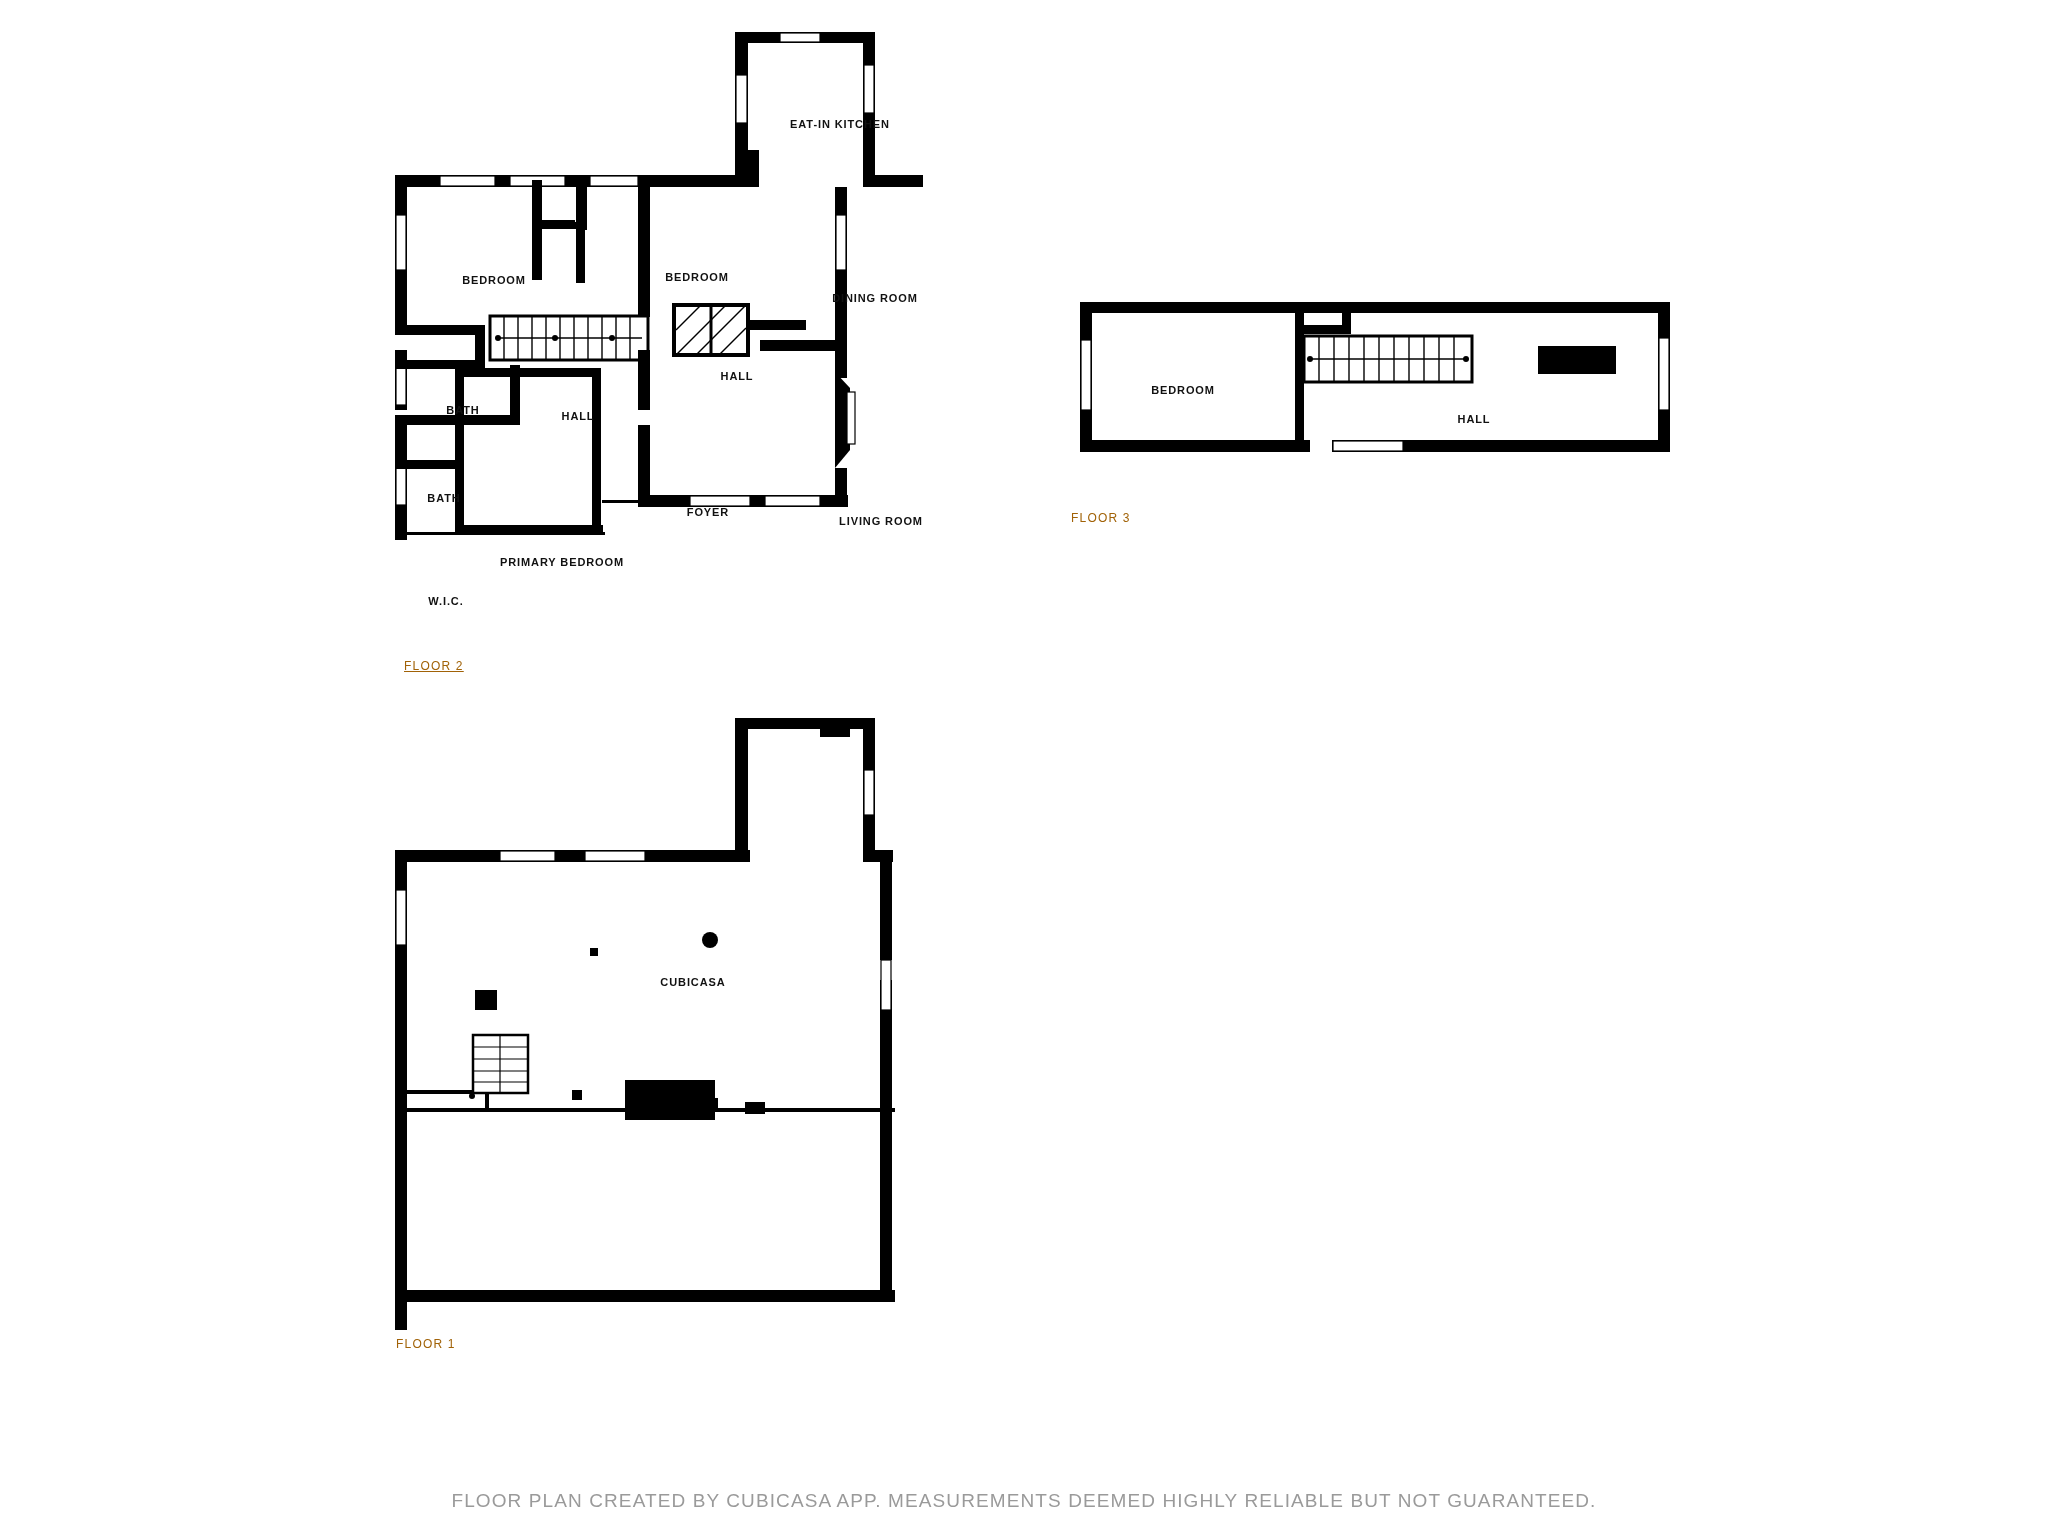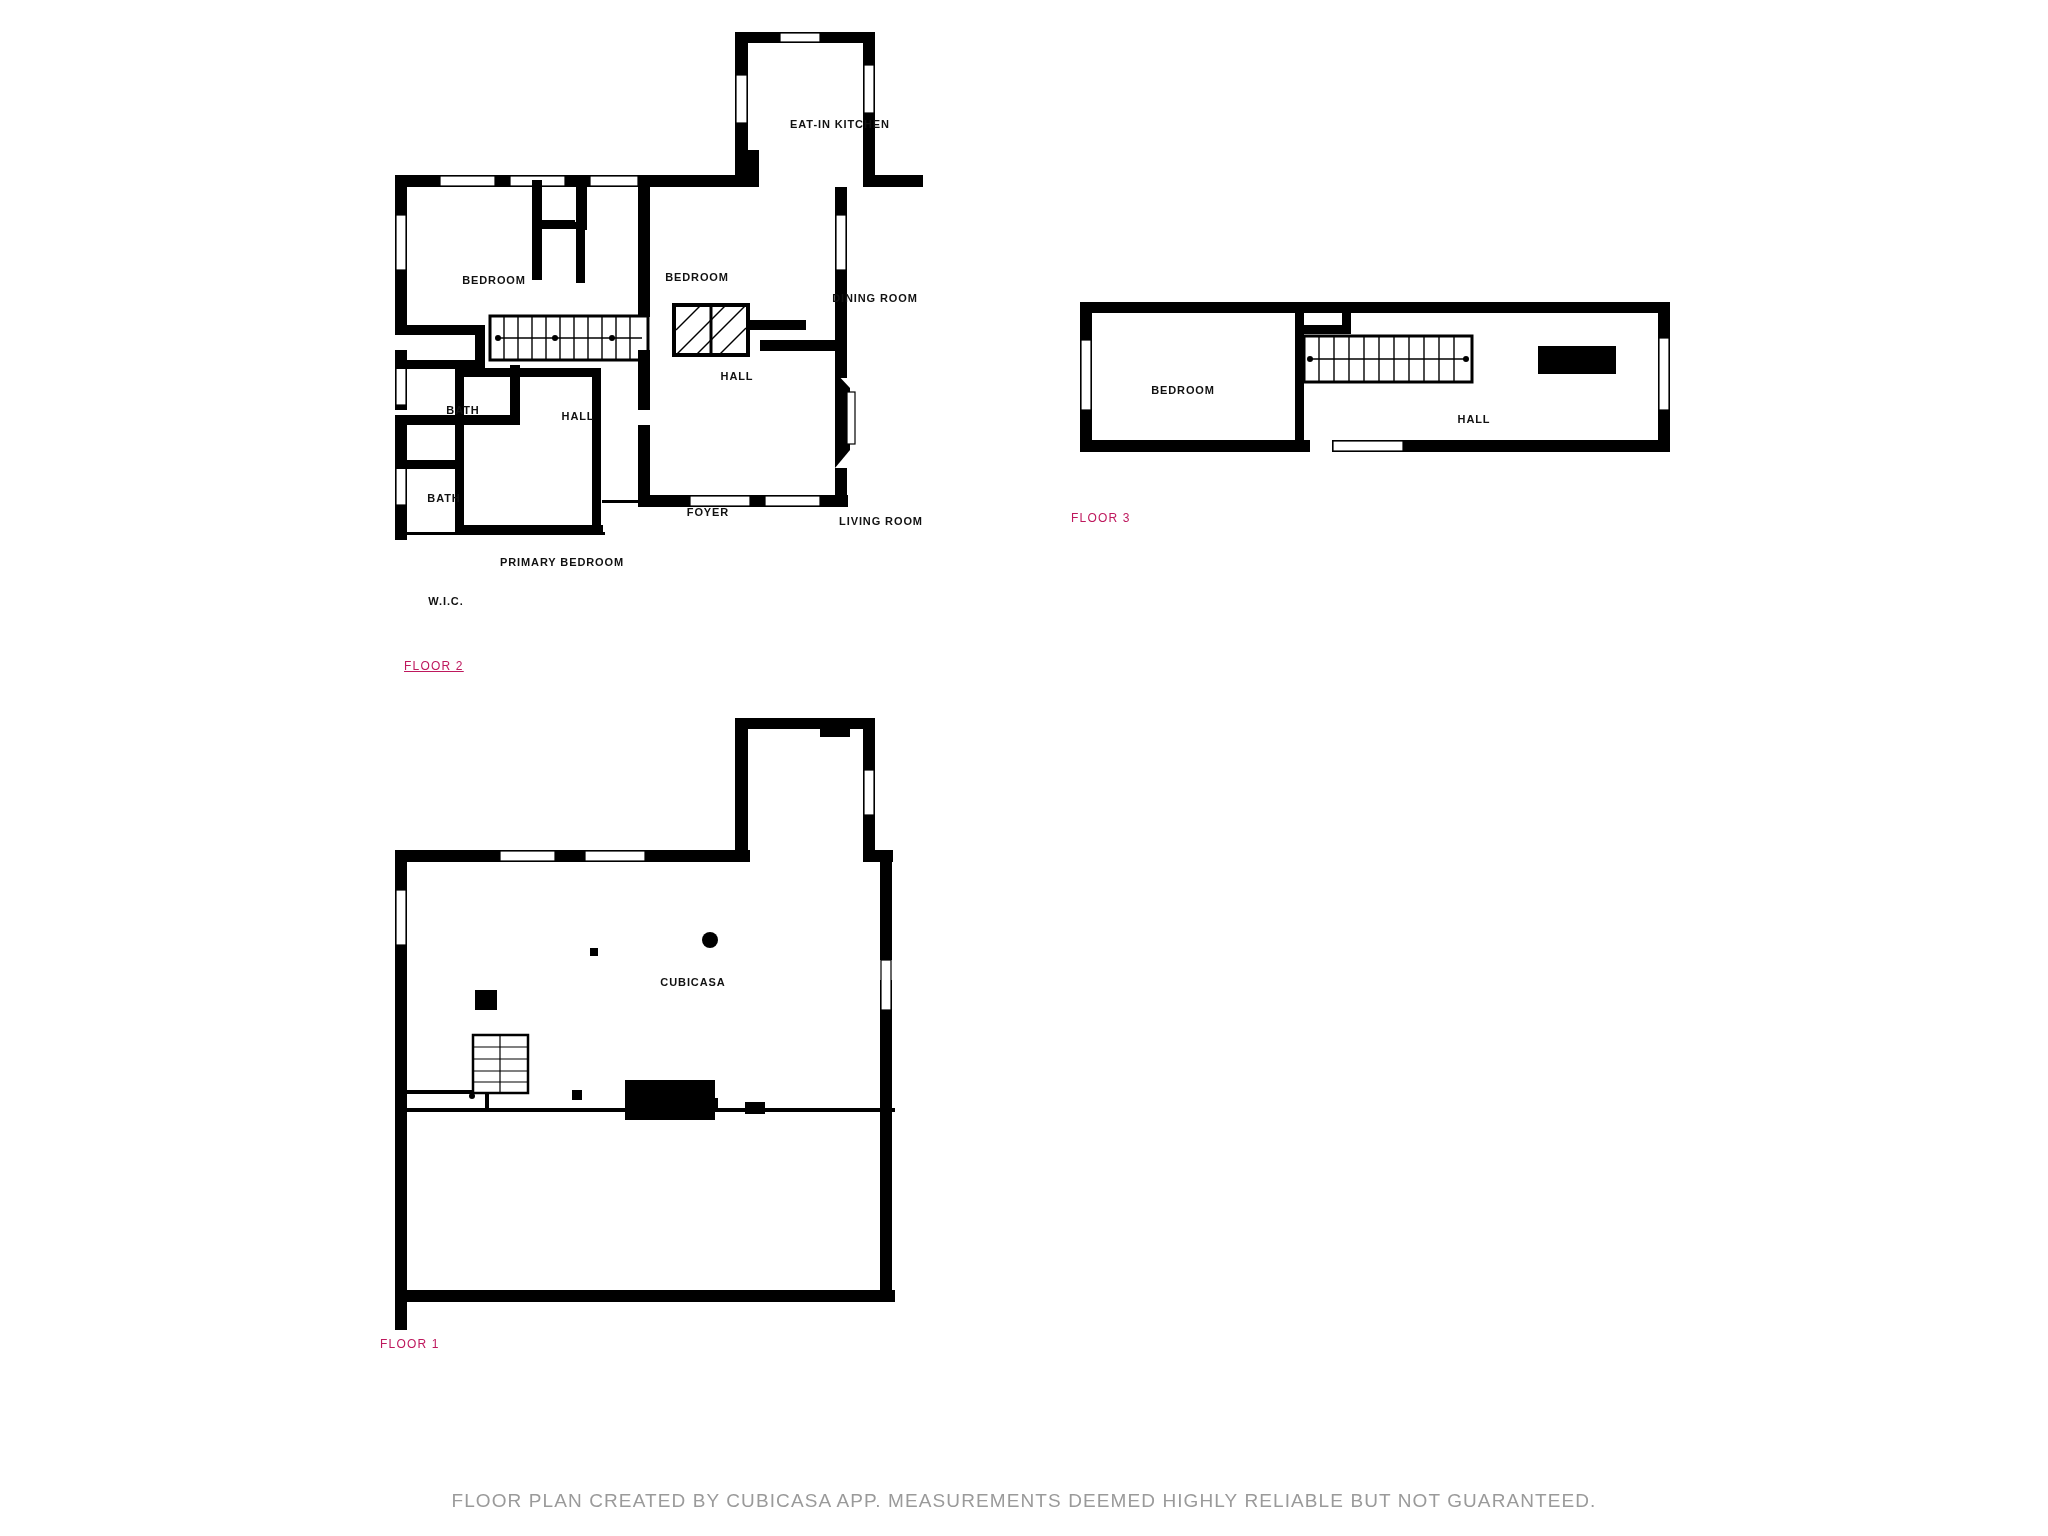--- a/index.html
+++ b/index.html
@@ -29,21 +29,21 @@
     letter-spacing: 0.9px;
     color: #111111;
     white-space: nowrap;
     transform: translate(-50%, -50%);
     font-weight: 700;
   }
   .floor-caption {
     position: absolute;
     font-size: 12px;
     letter-spacing: 1.2px;
-    color: #be185d;
+    color: #a16207;
     white-space: nowrap;
   }
   .footer-note {
     position: absolute;
     left: 0;
     top: 1490px;
     width: 2048px;
     text-align: center;
     font-size: 19px;
     letter-spacing: 1.1px;
@@ -276,16 +276,16 @@
           <line x1="93" y1="369" x2="148" y2="369"></line>
           <line x1="93" y1="381" x2="148" y2="381"></line>
           <line x1="93" y1="392" x2="148" y2="392"></line>
           <line x1="120" y1="345" x2="120" y2="403"></line>
         </g>
         <circle cx="92" cy="406" r="3"></circle>
       </g>
     </svg>
     <div class="room-label" style="left:313px; top:292px;">CUBICASA</div>
   </div>
-  <div class="floor-caption" style="left:380px; top:1337px;">FLOOR 1</div>
+  <div class="floor-caption" style="left:396px; top:1337px;">FLOOR 1</div>
 
   <div class="footer-note">FLOOR PLAN CREATED BY CUBICASA APP. MEASUREMENTS DEEMED HIGHLY RELIABLE BUT NOT GUARANTEED.</div>
 </div>
 
 </body></html>

